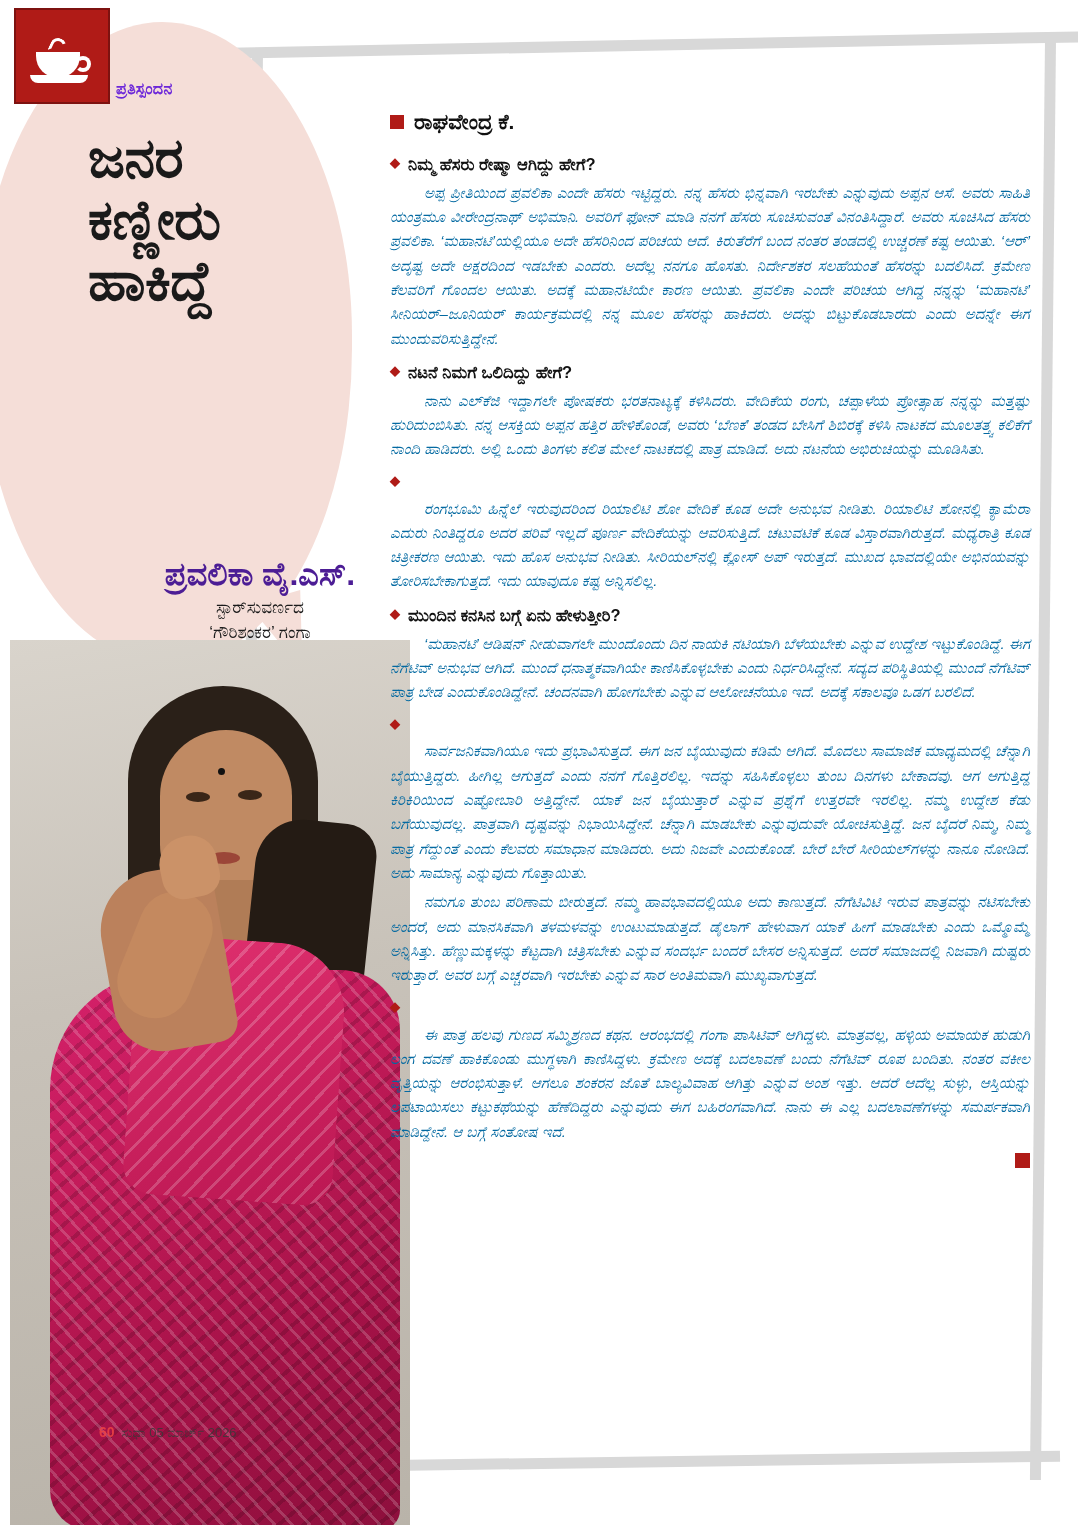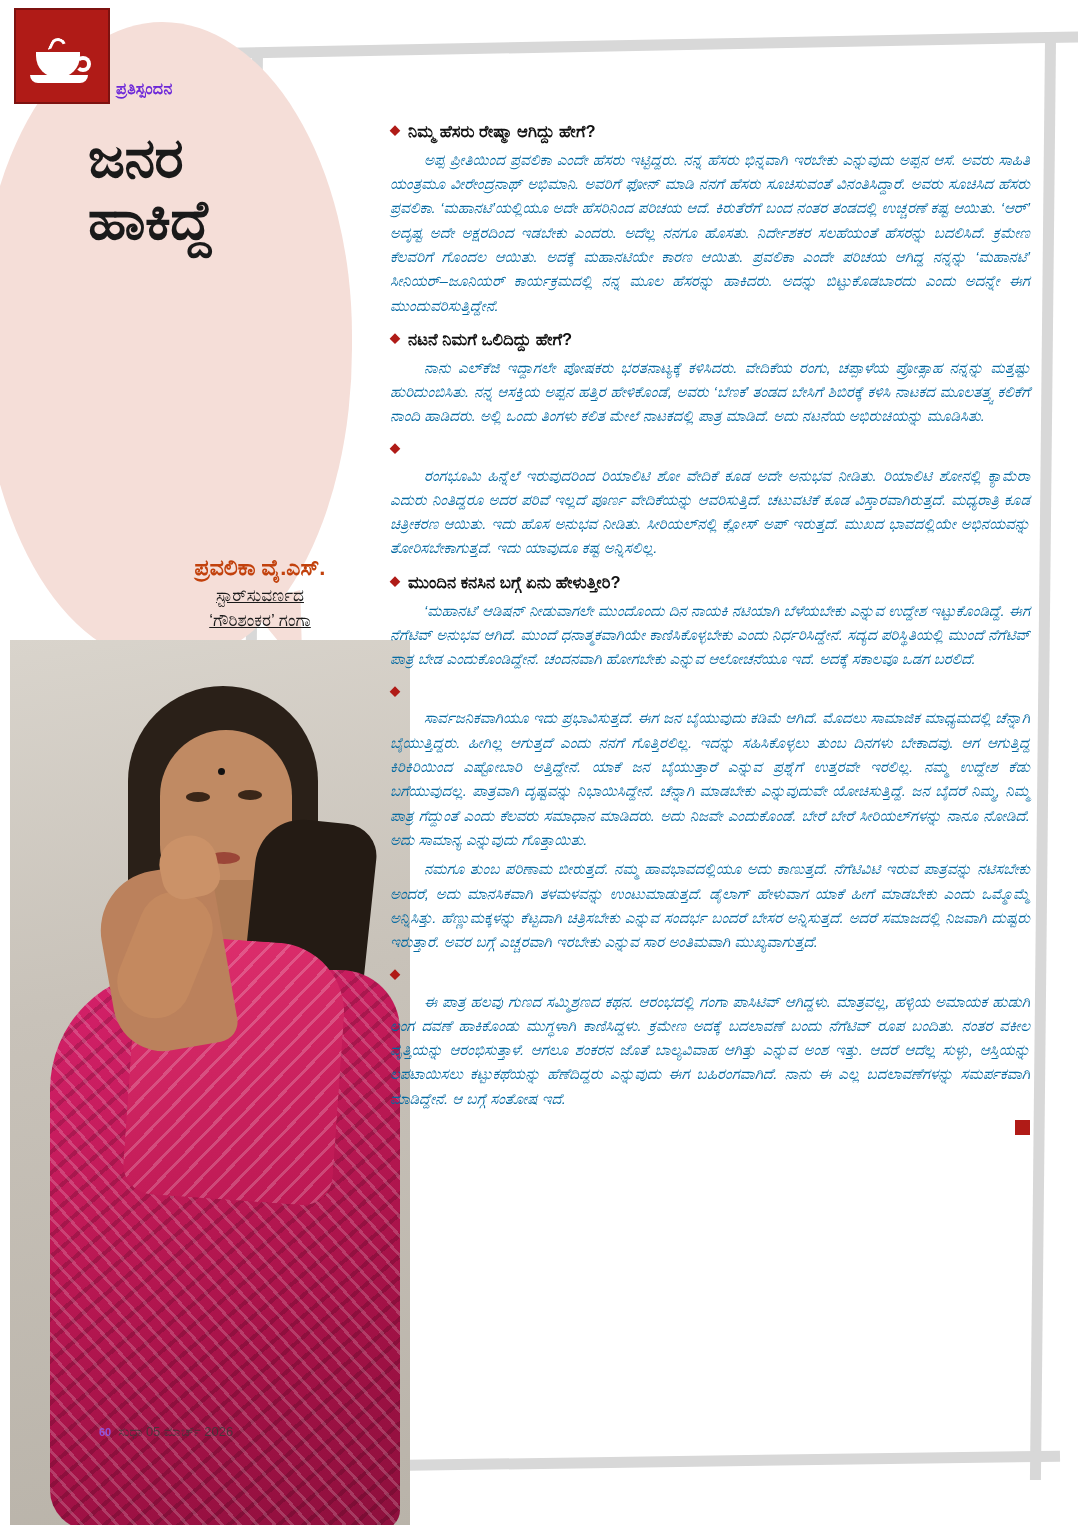--- a/index.html
+++ b/index.html
@@ -132,31 +132,30 @@
   }
   .headline span { display: block; }
   .byline {
     position: absolute;
     left: 140px; top: 554px;
     width: 240px;
     z-index: 5;
     text-align: center;
   }
   .byline-name {
-    color: #c2410c;
-    font-size: 22px;
+    color: #4c1d95;
+    font-size: 32px;
     font-weight: bold;
     line-height: 1.25;
   }
   .byline-sub {
     color: #1a1a1a;
     font-size: 17px;
     line-height: 1.3;
     margin-top: 3px;
-    text-decoration: underline;
   }
 
   
   .photo {
     position: absolute;
     left: 10px; top: 640px;
     width: 400px; height: 885px;
     z-index: 4;
     overflow: hidden;
   }
@@ -303,21 +302,21 @@
   
   .footer {
     position: absolute;
     left: 90px; top: 1424px;
     z-index: 6;
     font-size: 13px;
     color: #3a3a3a;
     display: flex; align-items: baseline; gap: 7px;
     opacity: .85;
   }
-  .footer .pg { font-size: 11px; font-weight: bold; color: #8b5cf6; padding-left: 9px; }
+  .footer .pg { font-size: 14px; font-weight: bold; color: #ef4444; padding-left: 9px; }
 </style>
 </head>
 <body>
 
 <div class="frame-line frame-top"></div>
 <div class="frame-line frame-left"></div>
 <div class="frame-line frame-right"></div>
 <div class="frame-line frame-bottom"></div>
 
 <div class="bubble"></div>
@@ -328,20 +327,21 @@
     <div class="steam"></div>
     <div class="cup-handle"></div>
     <div class="cup-body"></div>
     <div class="cup-saucer"></div>
   </div>
 </div>
 <div class="kicker">ಪ್ರತಿಸ್ಪಂದನ</div>
 
 <div class="headline">
   <span>ಜನರ</span>
+  <span>ಕಣ್ಣೀರು</span>
   <span>ಹಾಕಿದ್ದೆ</span>
 </div>
 <div class="byline">
   <div class="byline-name">ಪ್ರವಲಿಕಾ ವೈ.ಎಸ್.</div>
   <div class="byline-sub">ಸ್ಟಾರ್‌ಸುವರ್ಣದ</div>
   <div class="byline-sub">‘ಗೌರಿಶಂಕರ’ ಗಂಗಾ</div>
 </div>
 
 <div class="photo">
   <div class="ph-bg"></div>
@@ -354,20 +354,24 @@
   <div class="ph-neck"></div>
   <div class="ph-hair2"></div>
   <div class="ph-dress"></div>
   <div class="ph-dress2"></div>
   <div class="ph-arm"></div>
   <div class="ph-fore"></div>
   <div class="ph-hand"></div>
 </div>
 
 <div class="article">
+  <div class="author-line">
+    <span class="author-sq"></span>
+    <span class="author-name">ರಾಘವೇಂದ್ರ ಕೆ.</span>
+  </div>
 
   <div class="qa">
     <div class="q">
       <span class="dia">◆</span>
       <span>ನಿಮ್ಮ ಹೆಸರು ರೇಷ್ಮಾ ಆಗಿದ್ದು ಹೇಗೆ?</span>
     </div>
     <p class="a">ಅಪ್ಪ ಪ್ರೀತಿಯಿಂದ ಪ್ರವಲಿಕಾ ಎಂದೇ ಹೆಸರು ಇಟ್ಟಿದ್ದರು. ನನ್ನ ಹೆಸರು ಭಿನ್ನವಾಗಿ ಇರಬೇಕು ಎನ್ನುವುದು ಅಪ್ಪನ ಆಸೆ. ಅವರು ಸಾಹಿತಿ ಯಂತ್ರಮೂ ವೀರೇಂದ್ರನಾಥ್ ಅಭಿಮಾನಿ. ಅವರಿಗೆ ಫೋನ್ ಮಾಡಿ ನನಗೆ ಹೆಸರು ಸೂಚಿಸುವಂತೆ ವಿನಂತಿಸಿದ್ದಾರೆ. ಅವರು ಸೂಚಿಸಿದ ಹೆಸರು ಪ್ರವಲಿಕಾ. ‘ಮಹಾನಟಿ’ಯಲ್ಲಿಯೂ ಅದೇ ಹೆಸರಿನಿಂದ ಪರಿಚಯ ಆದೆ. ಕಿರುತೆರೆಗೆ ಬಂದ ನಂತರ ತಂಡದಲ್ಲಿ ಉಚ್ಚರಣೆ ಕಷ್ಟ ಆಯಿತು. ‘ಆರ್’ ಅದೃಷ್ಟ ಅದೇ ಅಕ್ಷರದಿಂದ ಇಡಬೇಕು ಎಂದರು. ಅದೆಲ್ಲ ನನಗೂ ಹೊಸತು. ನಿರ್ದೇಶಕರ ಸಲಹೆಯಂತೆ ಹೆಸರನ್ನು ಬದಲಿಸಿದೆ. ಕ್ರಮೇಣ ಕೆಲವರಿಗೆ ಗೊಂದಲ ಆಯಿತು. ಅದಕ್ಕೆ ಮಹಾನಟಿಯೇ ಕಾರಣ ಆಯಿತು. ಪ್ರವಲಿಕಾ ಎಂದೇ ಪರಿಚಯ ಆಗಿದ್ದ ನನ್ನನ್ನು ‘ಮಹಾನಟಿ’ ಸೀನಿಯರ್–ಜೂನಿಯರ್ ಕಾರ್ಯಕ್ರಮದಲ್ಲಿ ನನ್ನ ಮೂಲ ಹೆಸರನ್ನು ಹಾಕಿದರು. ಅದನ್ನು ಬಿಟ್ಟುಕೊಡಬಾರದು ಎಂದು ಅದನ್ನೇ ಈಗ ಮುಂದುವರಿಸುತ್ತಿದ್ದೇನೆ.</p>
   </div>
 
   <div class="qa">

